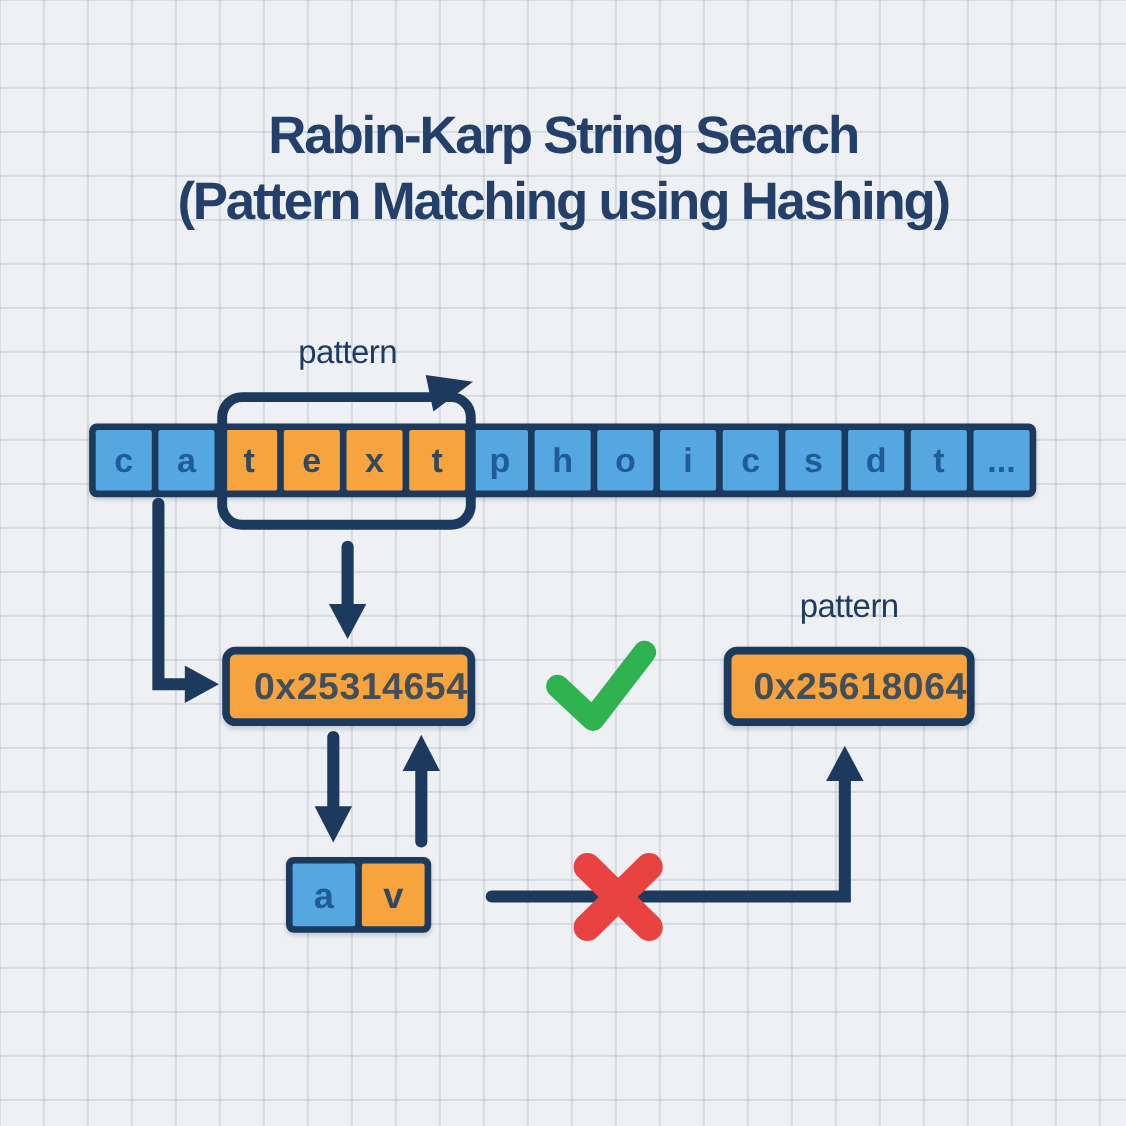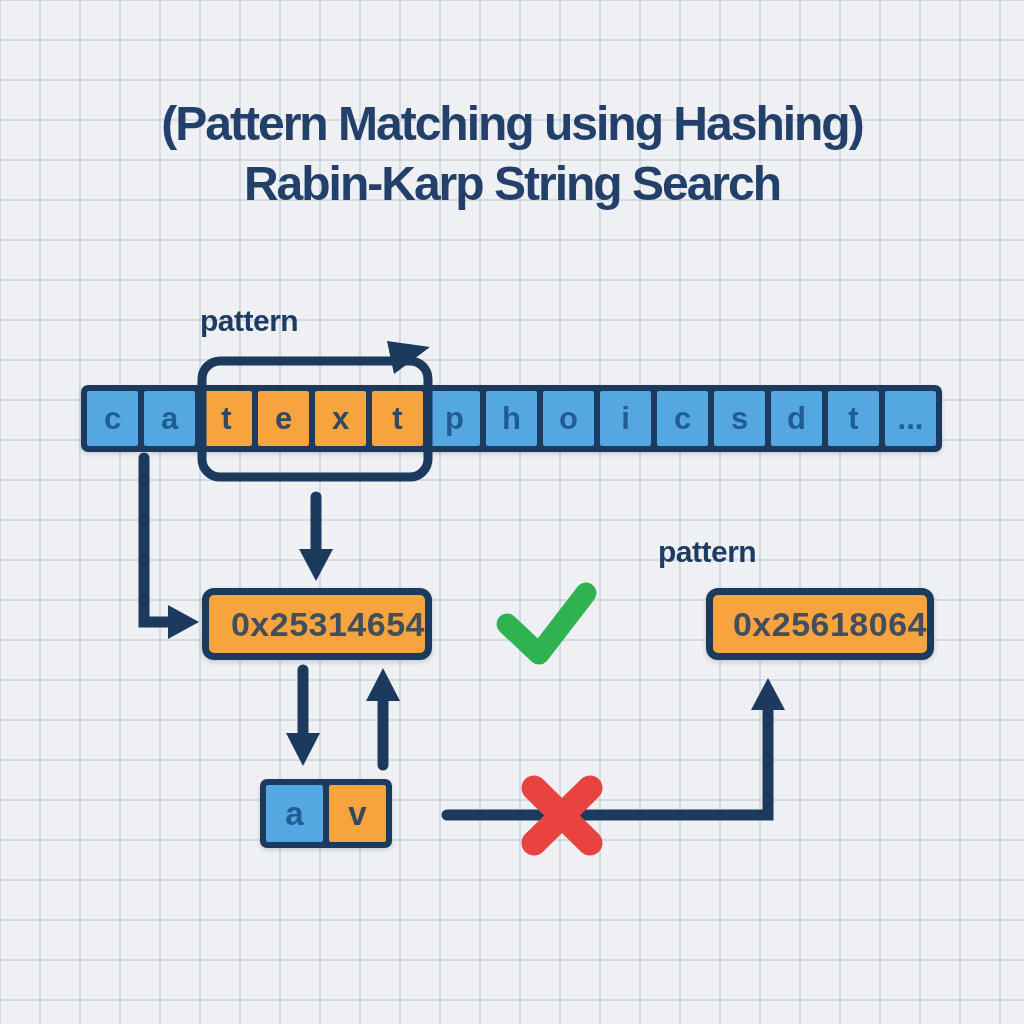--- a/index.html
+++ b/index.html
@@ -20,22 +20,23 @@
     left:0;top:94px;width:1024px;
     text-align:center;
     color:#23406a;
     font-weight:800;
     font-size:48px;
     line-height:1.26;
     letter-spacing:-2px;
   }
   .plabel{
     color:#1e3c61;
-    font-weight:700;
+    font-weight:400;
     font-size:30px;
+    text-align:center;
     letter-spacing:-0.5px;
   }
   .plabel.one{left:200px;top:304px;width:232px;}
   .plabel.two{left:658px;top:535px;width:228px;}
   .cellrow{
     display:flex;
     gap:6px;
     padding:6px;
     background:#1c3a5e;
     border-radius:7px;
@@ -57,31 +58,31 @@
     border:7px solid #1c3a5e;
     border-radius:12px;
     display:flex;align-items:center;justify-content:flex-end;
     color:#414e5c;
     font-weight:800;
     font-size:34px;
     letter-spacing:0.5px;
     box-shadow:0 2px 5px rgba(30,50,80,0.20);
   }
   .hashbox.left{left:202px;top:588px;width:216px;height:58px;}
-  .hashbox.right{left:658px;top:588px;width:214px;height:58px;margin-left:48px;}
+  .hashbox.right{left:658px;top:588px;width:214px;height:58px;}
   svg.overlay{left:0;top:0;pointer-events:none;}
 </style>
 </head>
 <body>
 
 <div class="stage">
 
   <div class="abs title">
+    <div>Rabin-Karp String Search</div>
     <div>(Pattern Matching using Hashing)</div>
-    <div>Rabin-Karp String Search</div>
   </div>
 
   <div class="abs plabel one">pattern</div>
 
   <div class="abs plabel two">pattern</div>
 
   <div class="abs cellrow text-array">
 
   <div class="cell v-blue">c</div>
       <div class="cell v-blue">a</div>

